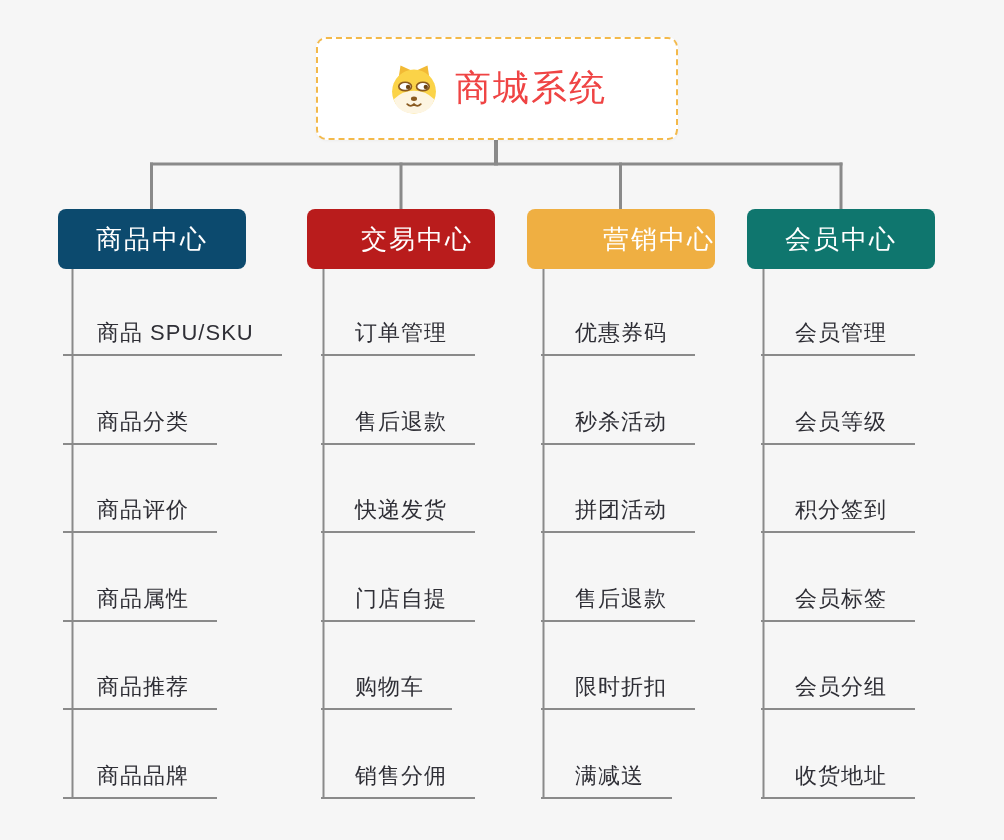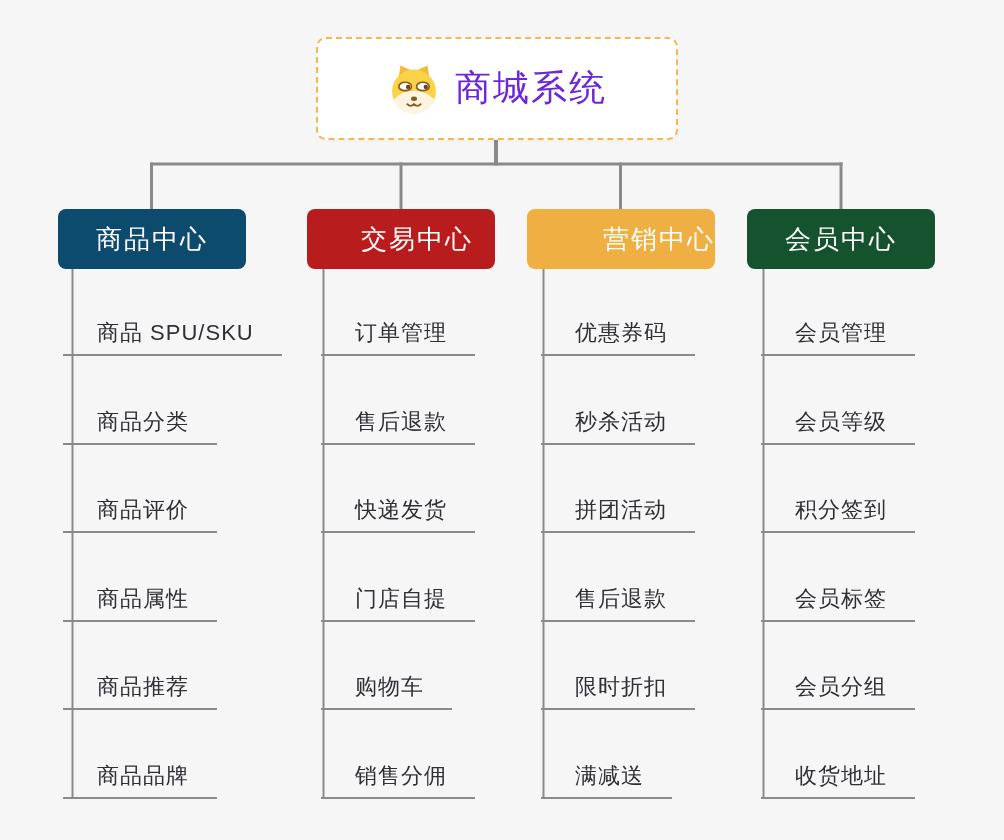--- a/index.html
+++ b/index.html
@@ -12,21 +12,21 @@
   .stage{position:absolute;inset:0;width:1004px;height:840px;}
   svg.connectors{position:absolute;left:0;top:0;pointer-events:none;}
 
   
   .root-node{
     position:absolute;left:316px;top:37px;width:362px;height:103px;
     background:#ffffff;border:2px dashed #f3b94a;border-radius:10px;
     box-sizing:border-box;display:flex;align-items:center;justify-content:center;
     gap:14px;box-shadow:0 1px 3px rgba(0,0,0,0.04);
   }
-  .root-title{font-size:36px;color:#6d28d9;font-weight:500;letter-spacing:2px;text-align:right;}
+  .root-title{font-size:36px;color:#ef4444;font-weight:500;letter-spacing:2px;text-align:right;}
   .root-icon{width:54px;height:54px;display:block;}
 
   
   .branch-node{
     position:absolute;top:209px;width:188px;height:60px;
     border-radius:8px;display:flex;align-items:center;justify-content:center;
     color:#ffffff;font-size:26px;font-weight:500;letter-spacing:2px;
     box-sizing:border-box;
   }
   .b0{left:58px;}
@@ -89,21 +89,21 @@
 
   <div class="branch-node b0" style="background: #0c4a6e;">
     <span>商品中心</span>
   </div>
   <div class="branch-node b1" style="background: #b91c1c; padding-left: 32px;">
     <span>交易中心</span>
   </div>
   <div class="branch-node b2" style="background: rgb(239, 175, 66);">
     <span>营销中心</span>
   </div>
-  <div class="branch-node b3" style="background: #14532d;">
+  <div class="branch-node b3" style="background: #0f766e;">
     <span>会员中心</span>
   </div>
 
   <div class="leaf c0 r0">商品 SPU/SKU</div>
   <div class="leaf c0 r1">商品分类</div>
   <div class="leaf c0 r2">商品评价</div>
   <div class="leaf c0 r3">商品属性</div>
   <div class="leaf c0 r4">商品推荐</div>
   <div class="leaf c0 r5">商品品牌</div>
 

